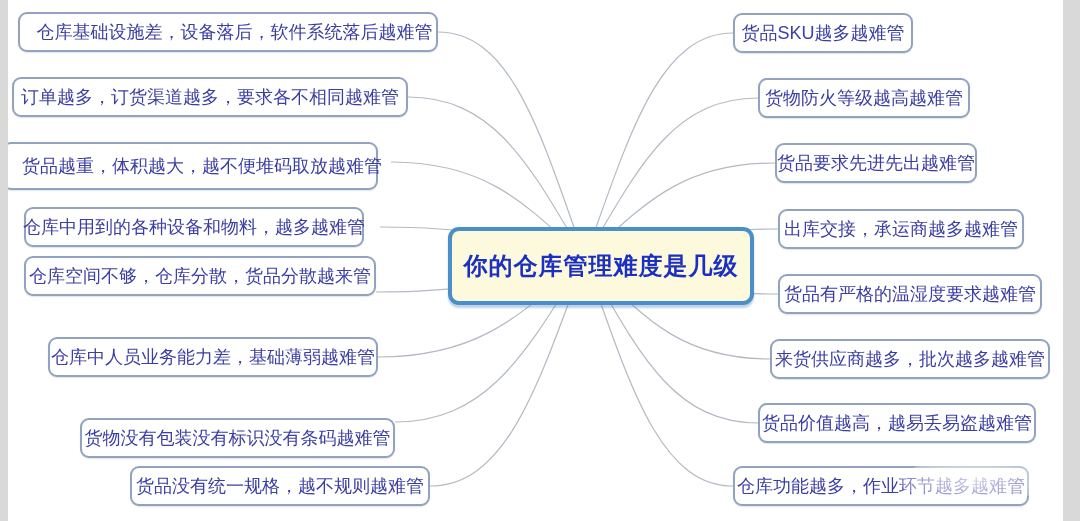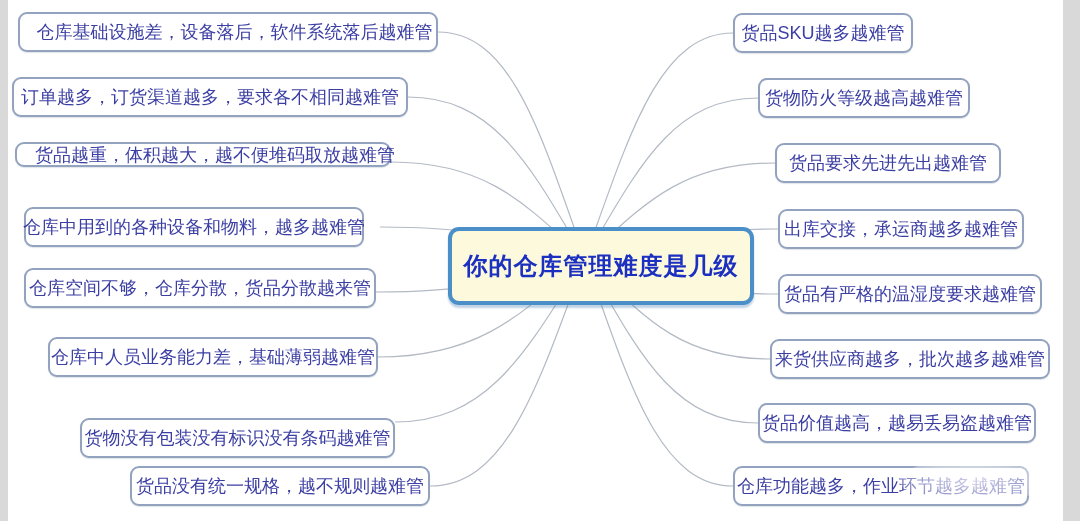--- a/index.html
+++ b/index.html
@@ -80,45 +80,45 @@
       <path d="M 758 423 C 671.5 423, 636.9 348.975, 585 258.5" fill="none" stroke="#b3bac4" stroke-width="1.2"></path>
       <path d="M 733 486 C 659 486, 629.4 383.625, 585 258.5" fill="none" stroke="#b3bac4" stroke-width="1.2"></path>
     </svg>
   <div id="nodes">
       <div class="branch" style="left: 18px; top: 12px; width: 420px; height: 40px; padding-left: 13px;">
         <span>仓库基础设施差，设备落后，软件系统落后越难管</span>
       </div>
       <div class="branch" style="left: 12px; top: 77px; width: 396px; height: 40px;">
         <span>订单越多，订货渠道越多，要求各不相同越难管</span>
       </div>
-      <div class="branch" style="left: 15px; top: 142px; width: 376px; height: 25px; padding-left: 24px;">
+      <div class="branch" style="left: 2px; top: 142px; width: 376px; height: 48px; padding-left: 24px;">
         <span>货品越重，体积越大，越不便堆码取放越难管</span>
       </div>
       <div class="branch" style="left: 24px; top: 207px; width: 340px; height: 40px;">
         <span>仓库中用到的各种设备和物料，越多越难管</span>
       </div>
-      <div class="branch" style="left: 24px; top: 268px; width: 352px; height: 40px;">
+      <div class="branch" style="left: 24px; top: 256px; width: 352px; height: 40px;">
         <span>仓库空间不够，仓库分散，货品分散越来管</span>
       </div>
       <div class="branch" style="left: 48px; top: 337px; width: 330px; height: 40px;">
         <span>仓库中人员业务能力差，基础薄弱越难管</span>
       </div>
       <div class="branch" style="left: 80px; top: 418px; width: 315px; height: 40px;">
         <span>货物没有包装没有标识没有条码越难管</span>
       </div>
       <div class="branch" style="left: 130px; top: 466px; width: 300px; height: 40px;">
         <span>货品没有统一规格，越不规则越难管</span>
       </div>
       <div class="branch" style="left: 733px; top: 13px; width: 180px; height: 40px;">
         <span>货品SKU越多越难管</span>
       </div>
       <div class="branch" style="left: 758px; top: 78px; width: 212px; height: 40px;">
         <span>货物防火等级越高越难管</span>
       </div>
-      <div class="branch" style="left: 775px; top: 143px; width: 226px; height: 40px;">
+      <div class="branch" style="left: 775px; top: 143px; width: 202px; height: 40px;">
         <span>货品要求先进先出越难管</span>
       </div>
       <div class="branch" style="left: 778px; top: 209px; width: 246px; height: 40px;">
         <span>出库交接，承运商越多越难管</span>
       </div>
       <div class="branch" style="left: 778px; top: 274px; width: 264px; height: 40px;">
         <span>货品有严格的温湿度要求越难管</span>
       </div>
       <div class="branch" style="left: 770px; top: 339px; width: 280px; height: 40px;">
         <span>来货供应商越多，批次越多越难管</span>

